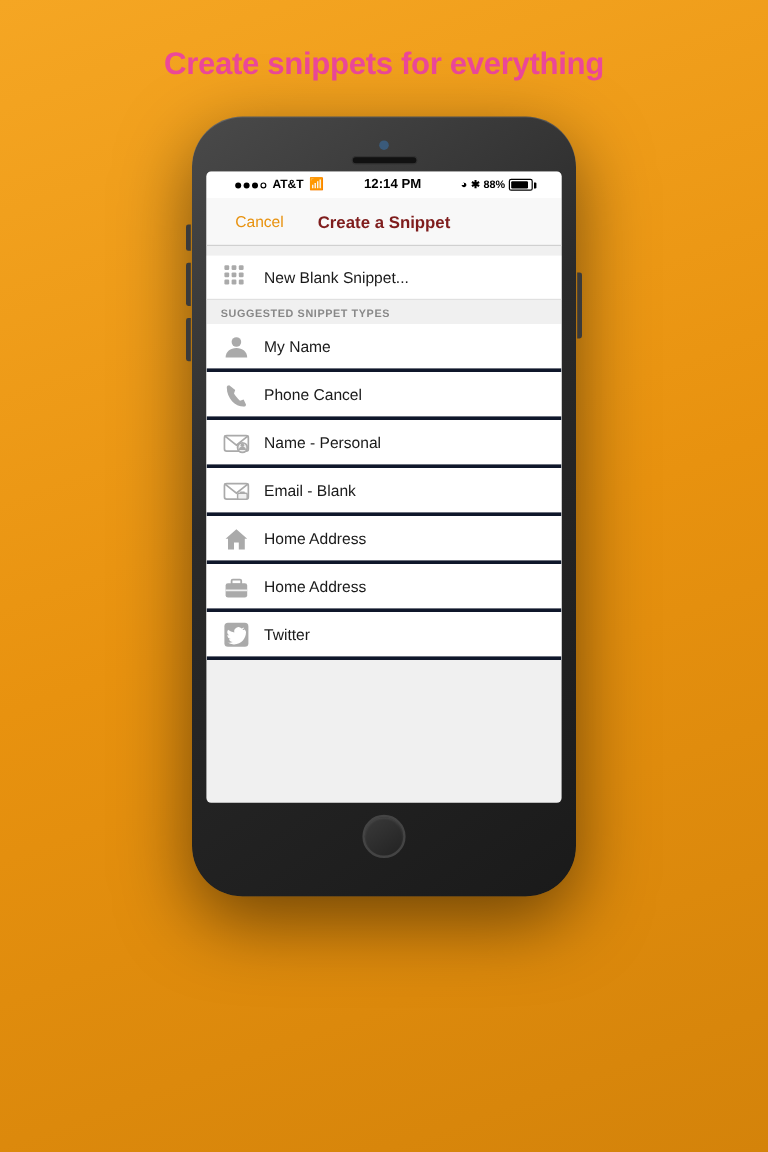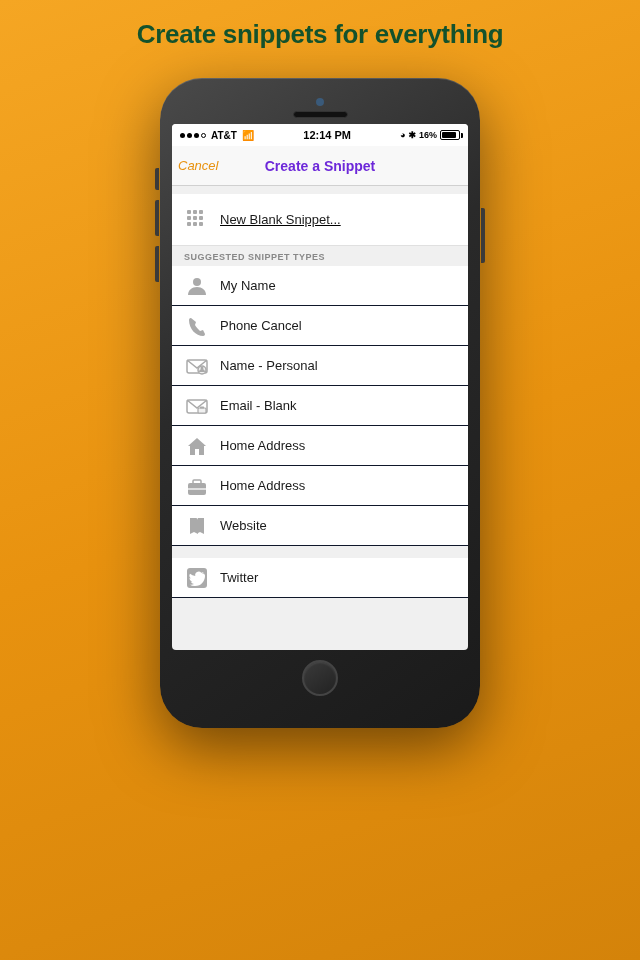--- a/index.html
+++ b/index.html
@@ -8,24 +8,24 @@
       height: 960px;
       background: linear-gradient(160deg, #f5a623 0%, #e8920f 50%, #d4830a 100%);
       display: flex;
       flex-direction: column;
       align-items: center;
       font-family: -apple-system, 'Helvetica Neue', Arial, sans-serif;
       overflow: hidden;
     }
 
     .page-title {
-      margin-top: 19px;
+      margin-top: 38px;
       font-size: 26px;
       font-weight: 700;
-      color: #14532d;
+      color: #ec4899;
       text-align: center;
       letter-spacing: -0.3px;
     }
 
     .phone-wrapper {
       margin-top: 28px;
       width: 320px;
       height: 770px;
       position: relative;
     }
@@ -73,21 +73,21 @@
       margin: 0 auto;
     }
 
     
     .status-bar {
       background: white;
       height: 22px;
       display: flex;
       align-items: center;
       justify-content: space-between;
-      padding: 0 8px;
+      padding: 0 24px;
       font-size: 10px;
       font-weight: 600;
       color: #000;
       gap: 12px;
     }
     .status-left { display: flex; align-items: center; gap: 2px; }
     .status-dots { display: flex; gap: 2px; align-items: center; }
     .dot { width: 5px; height: 5px; border-radius: 50%; }
     .dot-filled { background: #000; }
     .dot-empty { border: 1px solid #000; background: transparent; }
@@ -124,60 +124,59 @@
       border-bottom: 1px solid #d0d0d0;
       height: 40px;
       display: flex;
       align-items: center;
       justify-content: center;
       position: relative;
       padding: 0 10px;
     }
     .nav-cancel {
       position: absolute;
-      left: 6px;
+      left: 24px;
       color: #e8920f;
       font-size: 13px;
       font-weight: 400;
-      font-style: italic;
     }
     .nav-title {
       font-size: 14px;
       font-weight: 600;
-      color: #6d28d9;
+      color: #7f1d1d;
     }
 
     
     .list-content {
       flex: 1;
       overflow-y: auto;
       background: #f0f0f0;
     }
 
     .list-section {
-      margin-bottom: 12px;
+      margin-bottom: 0;
     }
 
     .section-header {
       background: #f0f0f0;
       padding: 6px 12px 4px;
       font-size: 9px;
       font-weight: 600;
       color: #888;
       letter-spacing: 0.5px;
       text-transform: uppercase;
     }
 
     .list-item {
       background: white;
       display: flex;
       align-items: center;
       padding: 0 12px;
       height: 40px;
-      border-bottom: 1px solid #0f172a;
+      border-bottom: 3px solid #0f172a;
       cursor: pointer;
     }
 
     .list-item-icon {
       width: 26px;
       height: 26px;
       display: flex;
       align-items: center;
       justify-content: center;
       margin-right: 10px;
@@ -188,24 +187,23 @@
       font-size: 13px;
       color: #1a1a1a;
     }
 
     
     .blank-item {
       background: white;
       display: flex;
       align-items: center;
       padding: 0 12px;
-      height: 52px;
+      height: 37px;
       border-bottom: 1px solid #e0e0e0;
       margin-top: 8px;
-      text-decoration: underline;
     }
 
     
     svg { fill: #aaa; }
 
     .phone-bottom {
       display: flex;
       justify-content: center;
       padding: 10px 0;
     }
@@ -284,21 +282,21 @@
             <div class="dot dot-filled"></div>
             <div class="dot dot-empty"></div>
           </div>
           <span style="font-size:10px;margin-left:3px;">AT&amp;T</span>
           <span style="margin-left:3px;font-size:10px;">📶</span>
         </div>
         <span class="status-time">12:14 PM</span>
         <div class="status-right">
           <span>◕</span>
           <span>✱</span>
-          <span>16%</span>
+          <span>88%</span>
           <div class="battery-icon">
             <div class="battery-fill"></div>
           </div>
         </div>
       </div>
 
       <div class="nav-bar">
         <span class="nav-cancel">Cancel</span>
         <span class="nav-title">Create a Snippet</span>
       </div>
@@ -382,29 +380,20 @@
             <div class="list-item-icon">
               <svg width="22" height="22" viewBox="0 0 22 22">
                 <rect x="2" y="8" width="18" height="12" rx="2" fill="#aaa"></rect>
                 <rect x="7" y="5" width="8" height="4" rx="1" fill="none" stroke="#aaa" stroke-width="1.5"></rect>
                 <line x1="2" y1="14" x2="20" y2="14" stroke="#f0f0f0" stroke-width="1.5"></line>
               </svg>
             </div>
             <span class="list-item-label">Home Address</span>
           </div>
 
-          <div class="list-item">
-            <div class="list-item-icon">
-              <svg width="22" height="22" viewBox="0 0 22 22">
-                <path d="M4 3h6a2 2 0 0 1 2 2v14l-4-2-4 2V3z"></path>
-                <path d="M12 3h6v16l-4-2-2 1"></path>
-              </svg>
-            </div>
-            <span class="list-item-label">Website</span>
-          </div>
         </div>
 
         <div class="list-section">
 
 
           <div class="list-item">
             <div class="list-item-icon">
               <svg width="22" height="22" viewBox="0 0 22 22">
                 <rect x="1" y="1" width="20" height="20" rx="3" fill="#aaa"></rect>
                 <path d="M18 6.5a7 7 0 0 1-2 .5 3.5 3.5 0 0 0 1.5-2 7 7 0 0 1-2.2.85A3.5 3.5 0 0 0 9.3 9.1 9.9 9.9 0 0 1 4 6.8a3.5 3.5 0 0 0 1.1 4.7 3.5 3.5 0 0 1-1.6-.44v.04a3.5 3.5 0 0 0 2.8 3.43 3.5 3.5 0 0 1-1.58.06 3.5 3.5 0 0 0 3.27 2.43A7 7 0 0 1 3.5 17.5 9.9 9.9 0 0 0 9 19c6.5 0 10-5.4 10-10.1V8.5A7 7 0 0 0 18 6.5z" fill="white"></path>

